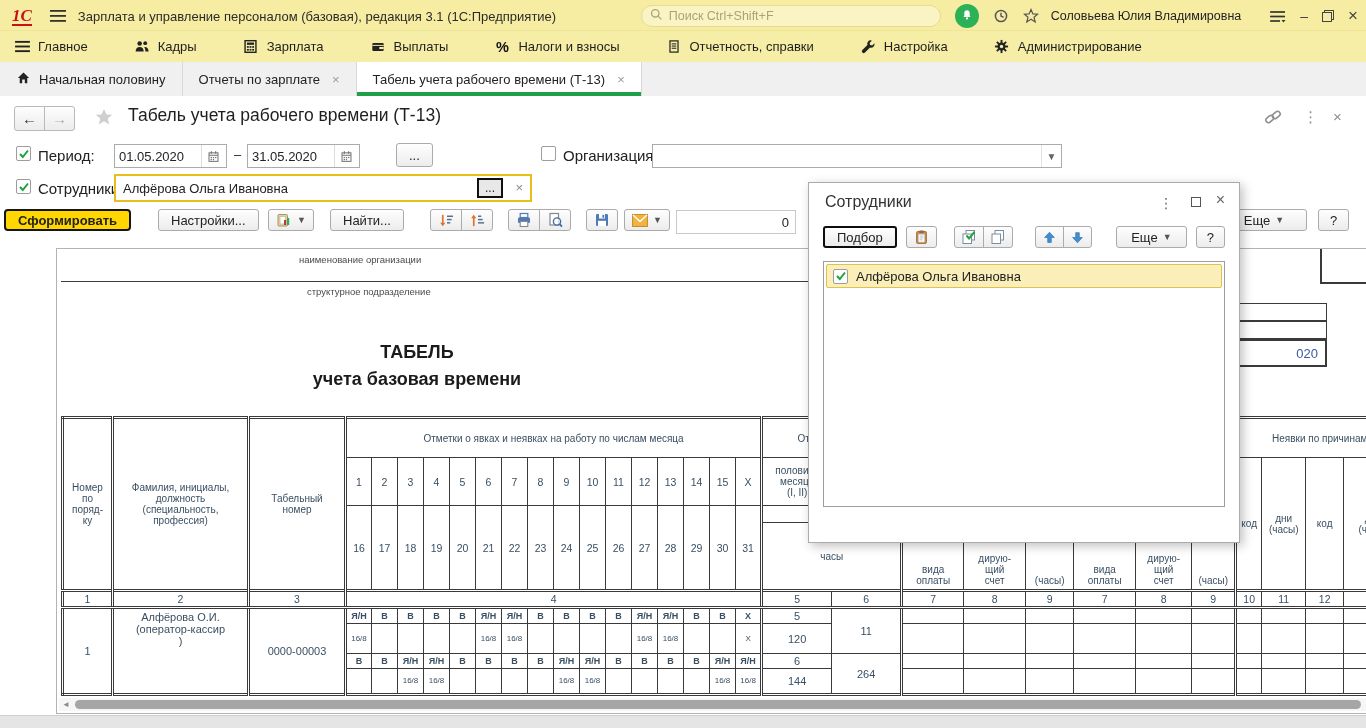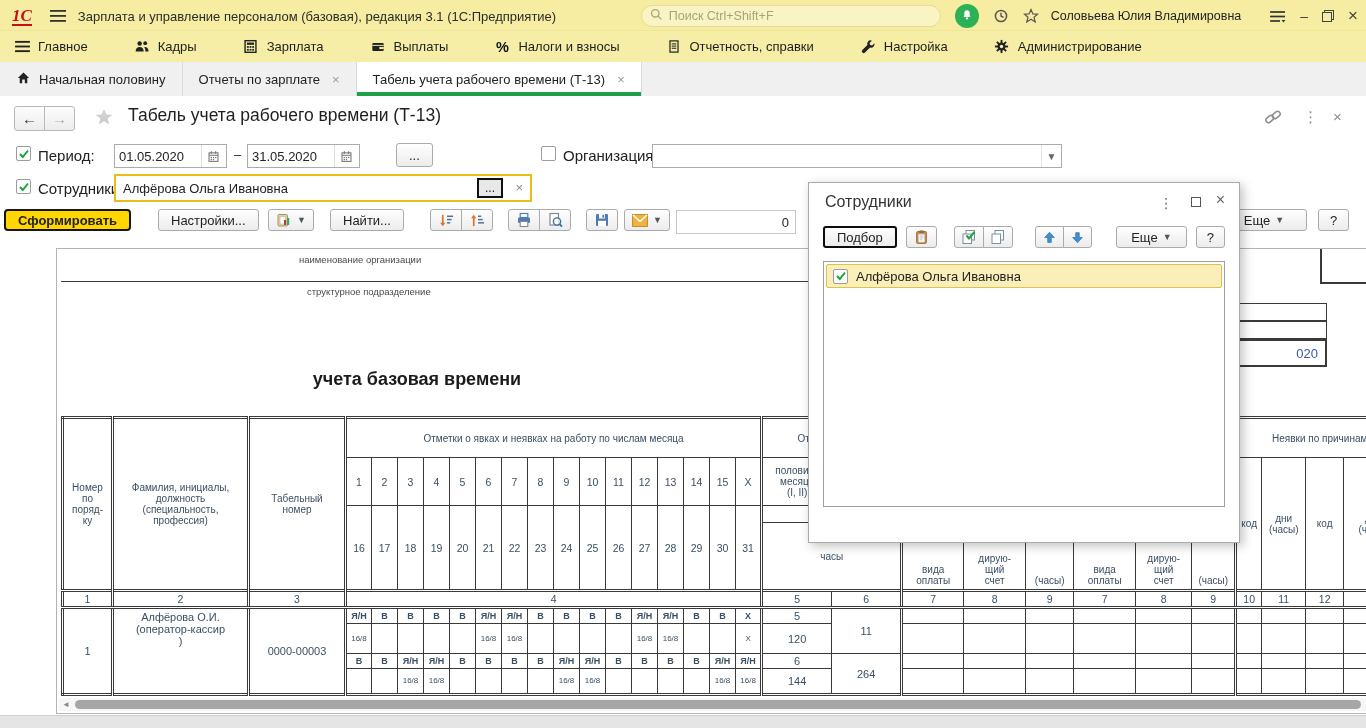--- a/index.html
+++ b/index.html
@@ -463,20 +463,21 @@
     <div class="rbox" style="left:782px; top:52px; width:112px; height:32px;"></div>
     <div class="rbox thick" style="left:782px; top:84px; width:112px; height:34px;"></div>
 
     <div class="rbox" style="left:1180px; top:54px; width:90px; height:18px;"></div>
     <div class="rbox" style="left:1180px; top:72px; width:90px; height:18px;"></div>
     <div class="rbox thick" style="left:1176px; top:90px; width:94px; height:28px; display:flex; align-items:center; justify-content:flex-end; padding-right:7px; font-size:13px;">
       <span class="blue">020</span>
     </div>
     <div style="position:absolute; left:1263px; top:0; width:75px; height:35px; border-left:2px solid #3a3a3a; border-bottom:2px solid #3a3a3a;"></div>
 
+    <div class="rtitle" style="top:93px;">ТАБЕЛЬ</div>
     <div class="rtitle" style="top:120px;">учета  базовая времени</div>
 
     <table class="t13">
       <colgroup>
         <col style="width:50px">
           <col style="width:136px">
           <col style="width:97px">
         <col style="width:26px">
           <col style="width:26px">
           <col style="width:26px">

